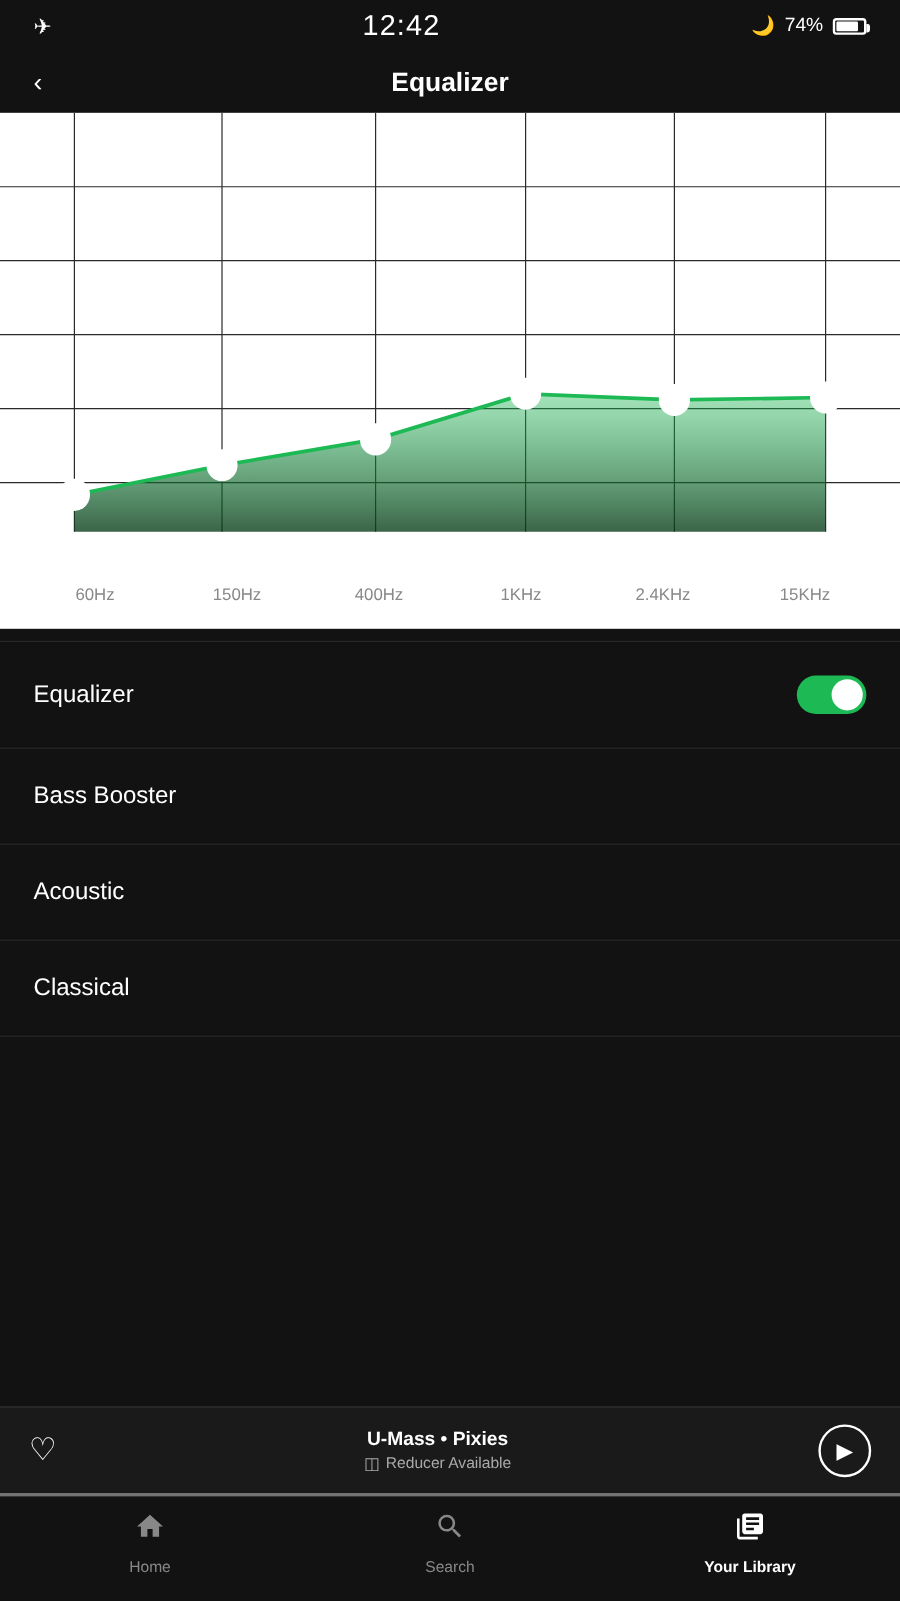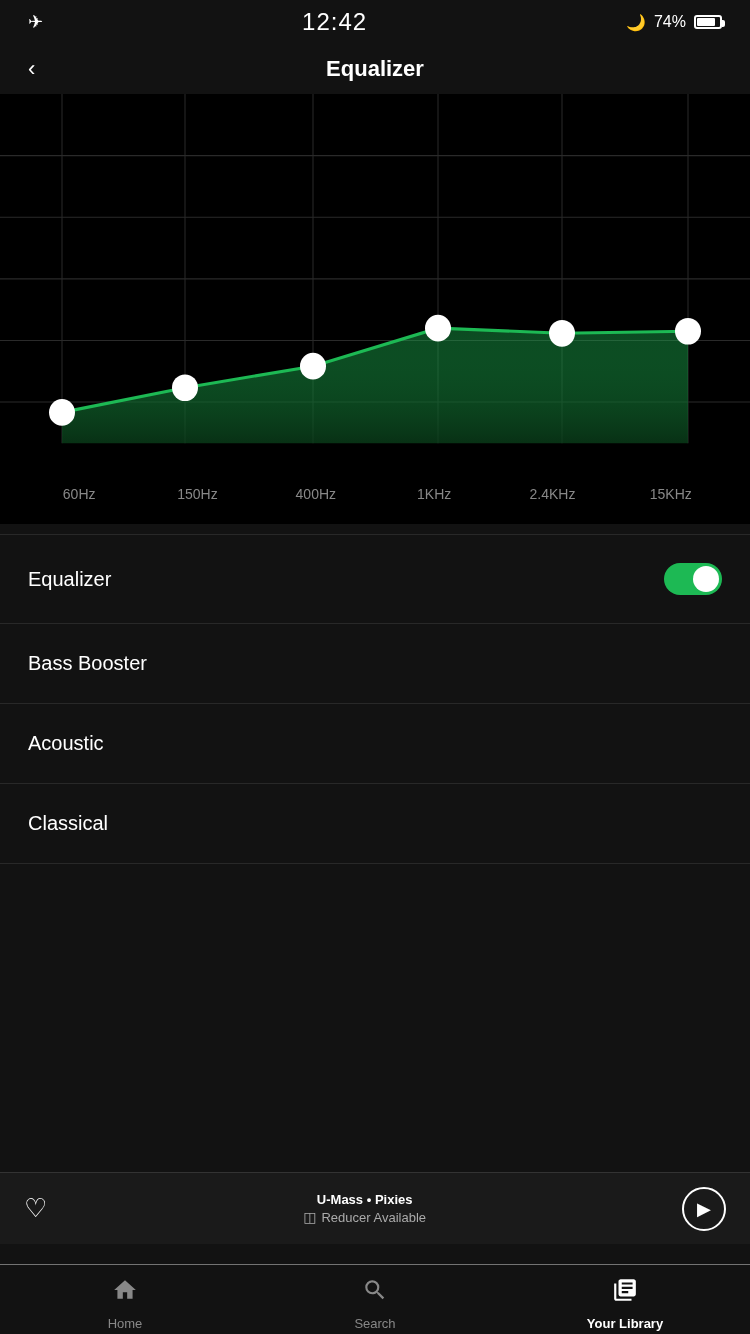--- a/index.html
+++ b/index.html
@@ -55,21 +55,21 @@
     .back-btn {
       position: absolute; left: 28px;
       color: #fff; font-size: 22px; cursor: pointer;
     }
     .header-title {
       font-size: 22px; font-weight: 700; color: #fff;
     }
 
     
     .eq-chart-container {
-      background: #000000;
+      background: #ffffff;
       padding: 0 0 0 0;
       position: relative;
       height: 430px;
     }
     .eq-chart-svg {
       width: 100%;
       height: 380px;
     }
     .eq-labels {
       display: flex;
@@ -140,21 +140,21 @@
     }
     .np-heart {
       font-size: 26px; color: #fff; cursor: pointer;
       margin-right: 0;
     }
     .np-info {
       flex: 1;
       text-align: center;
     }
     .np-title {
-      font-size: 13px; font-weight: 600; color: #fff;
+      font-size: 16px; font-weight: 600; color: #fff;
     }
     .np-device {
       font-size: 13px; color: #aaa; margin-top: 2px;
       display: flex; align-items: center; justify-content: center; gap: 5px;
     }
     .np-device-icon {
       font-size: 14px;
     }
     .np-play {
       width: 44px; height: 44px;
@@ -165,23 +165,23 @@
       font-size: 18px;
       color: #fff;
     }
 
     
     .tab-bar {
       position: fixed;
       bottom: 0; left: 0; right: 0;
       width: 750px;
       background: #121212;
-      border-top: 1px solid #737373;
-      display: flex;
-      height: 70px;
+      border-top: 3px solid #737373;
+      display: flex;
+      height: 90px;
       align-items: flex-start;
       padding-top: 12px;
     }
     .tab-item {
       flex: 1;
       display: flex; flex-direction: column;
       align-items: center; gap: 6px;
       cursor: pointer;
     }
     .tab-icon { font-size: 26px; color: #888; }

